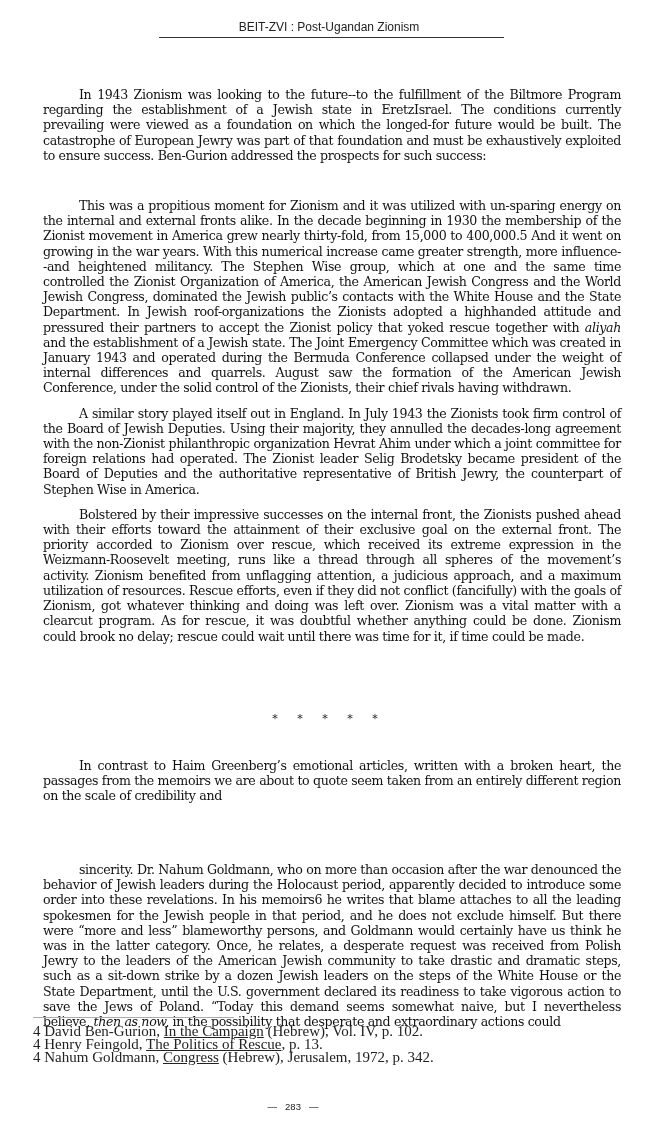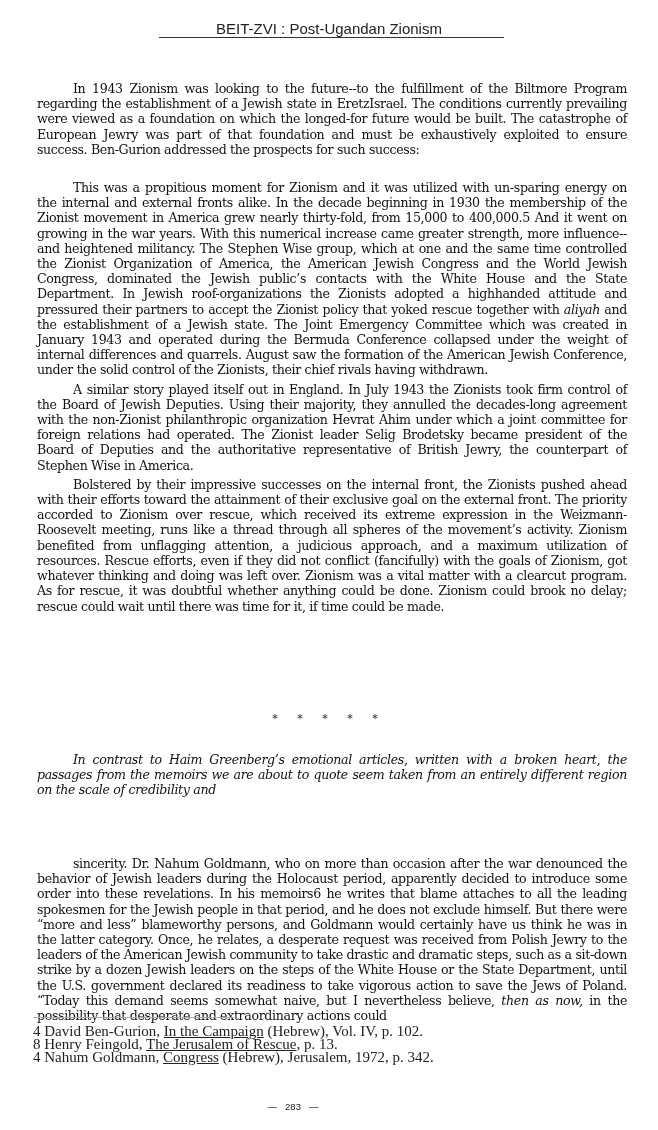--- a/index.html
+++ b/index.html
@@ -1,30 +1,30 @@
 <!DOCTYPE html>
 <html><head>
   <meta charset="utf-8">
   <style>
     html, body { margin: 0; padding: 0; background: #ffffff; }
     body { width: 658px; height: 1130px; position: relative; overflow: hidden; color: #111; }
     .header {
       position: absolute; left: 0; top: 20px; width: 658px; text-align: center;
-      font-family: "Liberation Sans", sans-serif; font-size: 15px; color: #222;
+      font-family: "Liberation Sans", sans-serif; font-size: 12px; color: #222;
     }
     .header-rule {
       position: absolute; left: 159px; top: 37px; width: 345px; height: 0;
       border-top: 1px solid #333;
     }
     .body-text {
       position: absolute; left: 33px; width: 598px;
       font-family: "DejaVu Serif", serif; font-size: 12.6px; line-height: 15.2px;
       text-align: justify; letter-spacing: -0.35px; word-spacing: 0px;
     }
-    .body-text p { margin: 4px; text-indent: 36px; }
+    .body-text p { margin: 10px; text-indent: 36px; }
     .gap { height: 15px; }
     .stars {
       position: absolute; left: 0; top: 712px; width: 658px; text-align: center;
       font-family: "DejaVu Serif", serif; font-size: 11px; letter-spacing: 8px; color: #222;
     }
     .fn-rule {
       position: absolute; left: 33px; top: 1017px; width: 201px; height: 0;
       border-top: 1px solid #aaa;
     }
     .footnotes {
@@ -48,30 +48,30 @@
 <div class="body-text" style="top:77px;">
   <p>In 1943 Zionism was looking to the future--to the fulfillment of the Biltmore Program regarding the establishment of a Jewish state in EretzIsrael. The conditions currently prevailing were viewed as a foundation on which the longed-for future would be built. The catastrophe of European Jewry was part of that foundation and must be exhaustively exploited to ensure success. Ben-Gurion addressed the prospects for such success:</p>
   <div class="gap"></div>
   <p><span>This was a propitious moment for Zionism and it was utilized with un-sparing energy on the internal and external fronts alike. In the decade beginning in 1930 the membership of the Zionist movement in America grew nearly thirty-fold, from 15,000 to 400,000.5 And it went on growing in the war years. With this numerical increase came greater strength, more influence--and heightened militancy. The Stephen Wise group, which at one and the same time controlled the Zionist Organization of America, the American Jewish Congress and the World Jewish Congress, dominated the Jewish public’s contacts with the White House and the State Department. In Jewish roof-organizations the Zionists adopted a highhanded attitude and pressured their partners to accept the Zionist policy that yoked rescue together with </span><em>aliyah</em><span> and the establishment of a Jewish state. The Joint Emergency Committee which was created in January 1943 and operated during the Bermuda Conference collapsed under the weight of internal differences and quarrels. August saw the formation of the American Jewish Conference, under the solid control of the Zionists, their chief rivals having withdrawn.</span></p>
   <p>A similar story played itself out in England. In July 1943 the Zionists took firm control of the Board of Jewish Deputies. Using their majority, they annulled the decades-long agreement with the non-Zionist philanthropic organization Hevrat Ahim under which a joint committee for foreign relations had operated. The Zionist leader Selig Brodetsky became president of the Board of Deputies and the authoritative representative of British Jewry, the counterpart of Stephen Wise in America.</p>
   <p>Bolstered by their impressive successes on the internal front, the Zionists pushed ahead with their efforts toward the attainment of their exclusive goal on the external front. The priority accorded to Zionism over rescue, which received its extreme expression in the Weizmann-Roosevelt meeting, runs like a thread through all spheres of the movement’s activity. Zionism benefited from unflagging attention, a judicious approach, and a maximum utilization of resources. Rescue efforts, even if they did not conflict (fancifully) with the goals of Zionism, got whatever thinking and doing was left over. Zionism was a vital matter with a clearcut program. As for rescue, it was doubtful whether anything could be done. Zionism could brook no delay; rescue could wait until there was time for it, if time could be made.</p>
 </div>
 
 <div class="stars">* * * * *</div>
 
-<div class="body-text" style="top:748px;font-style:italic;">
+<div class="body-text" style="top:748px;">
   <p>In contrast to Haim Greenberg’s emotional articles, written with a broken heart, the passages from the memoirs we are about to quote seem taken from an entirely different region on the scale of credibility and</p>
 </div>
 
 <div class="body-text" style="top:852px;">
   <p><span>sincerity. Dr. Nahum Goldmann, who on more than occasion after the war denounced the behavior of Jewish leaders during the Holocaust period, apparently decided to introduce some order into these revelations. In his memoirs6 he writes that blame attaches to all the leading spokesmen for the Jewish people in that period, and he does not exclude himself. But there were “more and less” blameworthy persons, and Goldmann would certainly have us think he was in the latter category. Once, he relates, a desperate request was received from Polish Jewry to the leaders of the American Jewish community to take drastic and dramatic steps, such as a sit-down strike by a dozen Jewish leaders on the steps of the White House or the State Department, until the U.S. government declared its readiness to take vigorous action to save the Jews of Poland. “Today this demand seems somewhat naive, but I nevertheless believe, </span><em>then as now,</em><span> in the possibility that desperate and extraordinary actions could</span></p>
 </div>
 
 <div class="fn-rule"></div>
 <div class="footnotes">
   <div><span>4 David Ben-Gurion, </span><span class="u">In the Campaign</span><span> (Hebrew), Vol. IV, p. 102.</span></div>
-  <div><span>8 Henry Feingold, </span><span class="u">The Jerusalem of Rescue</span><span>, p. 13.</span></div>
+  <div><span>4 Henry Feingold, </span><span class="u">The Politics of Rescue</span><span>, p. 13.</span></div>
   <div><span>4 Nahum Goldmann, </span><span class="u">Congress</span><span> (Hebrew), Jerusalem, 1972, p. 342.</span></div>
 </div>
 
 <div class="page-num">
   <span class="dash">—</span><span>283</span><span class="dash">—</span>
 </div>
 
 </body></html>

